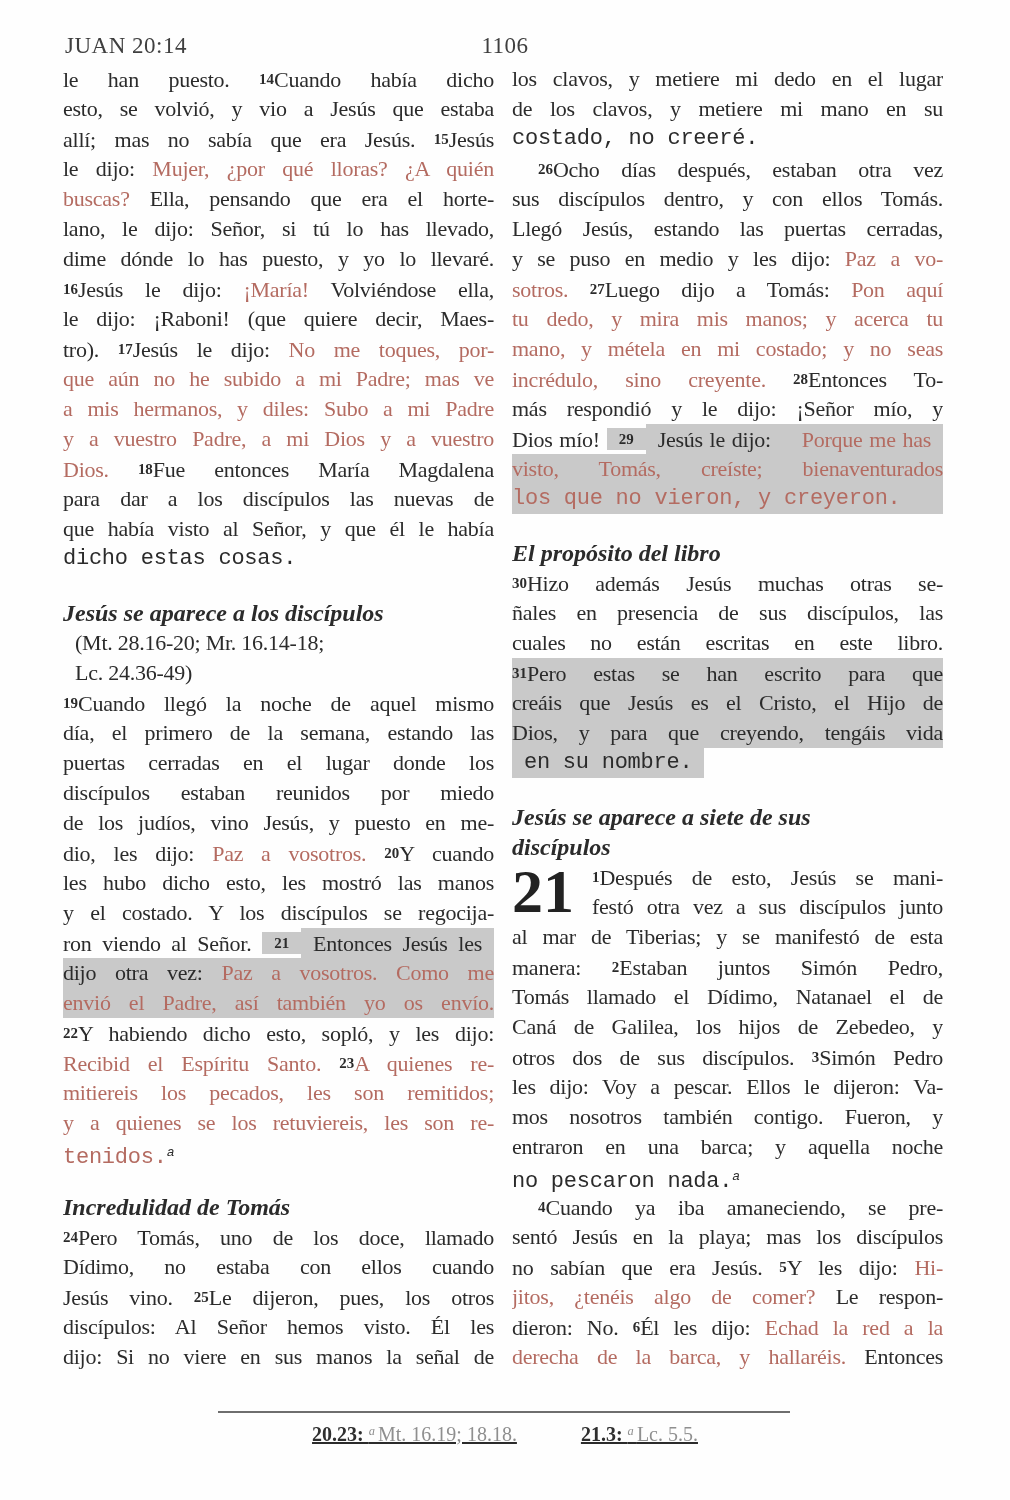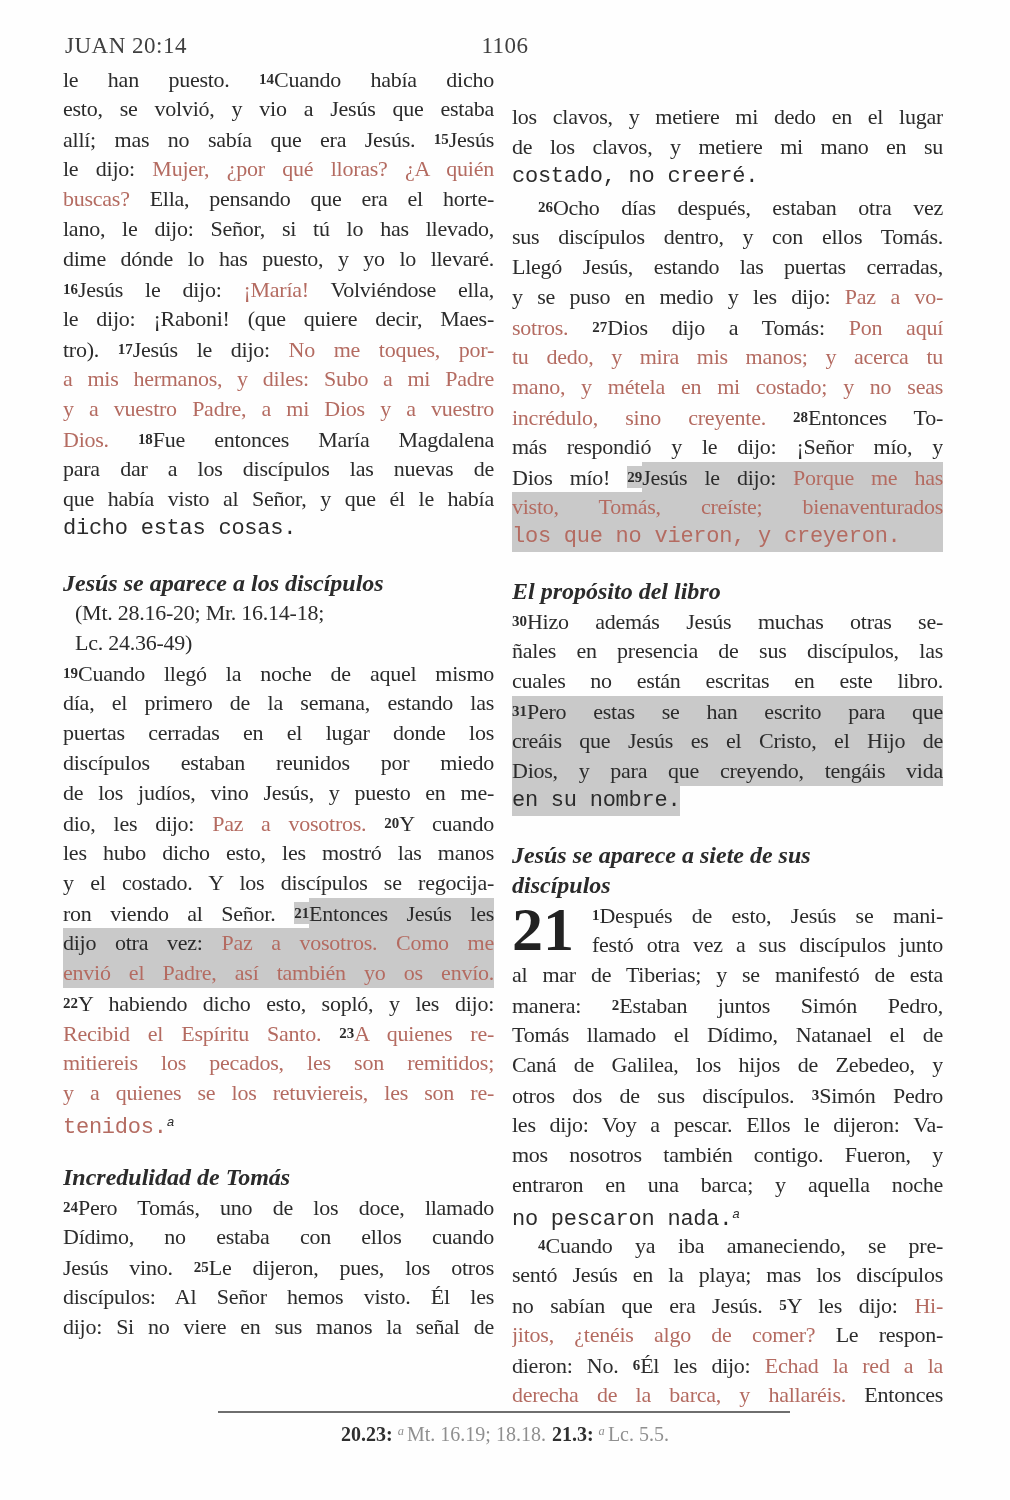--- a/index.html
+++ b/index.html
@@ -14,30 +14,30 @@
     position:absolute;top:33px;height:26px;
     font-size:23px;color:#3f3f3f;letter-spacing:.5px;
   }
   #head-left{left:65px;}
   #head-center{left:0;width:1010px;text-align:center;}
   .col{
     position:absolute;top:64px;width:431px;
     font-size:22px;line-height:30px;letter-spacing:-0.25px;
   }
   #col-left{left:63px;}
-  #col-right{left:512px;margin-top:38px;}
+  #col-right{left:512px;}
   .ln{
     height:30px;overflow:hidden;
     text-align:justify;text-align-last:justify;
     white-space:normal;
   }
   .ln.end{text-align-last:left;font-family:Liberation Mono, monospace;}
   .ln.ind{text-indent:26px;}
   .ln.hl{background:#c9c9c9;}
-  .h{background:#c9c9c9;padding:3px 0;}
+  .h{background:#c9c9c9;padding:3px 12px;}
   .red{color:#b46b61;}
   .vnum{font-weight:bold;font-size:0.68em;vertical-align:0.22em;letter-spacing:0;}
   .fmark{font-style:italic;font-size:0.6em;vertical-align:0.5em;}
   .gap{width:100%;}
   .hd{
     height:30px;overflow:hidden;
     font-weight:bold;font-style:italic;
     font-size:24px;letter-spacing:0;
     text-align:left;text-align-last:left;
   }
@@ -48,21 +48,21 @@
     letter-spacing:0;color:#222;
   }
   #foot-rule{
     position:absolute;top:1411px;left:218px;width:572px;height:2px;
     background:#6e6e6e;
   }
   #footer{
     position:absolute;top:1418px;left:0;width:1010px;
     text-align:center;font-size:20px;line-height:26px;
   }
-  .fref{margin:0 3px;}
+  .fref{margin:0 32px;text-decoration:underline;}
   .fref .fv{font-weight:bold;color:#2f2f2f;}
   .fref .ftext{color:#8f8f8f;}
   .fref .fm2{font-style:italic;font-size:0.62em;vertical-align:0.45em;color:#8f8f8f;}
 </style>
 </head>
 <body>
 
 <div class="runhead" id="head-left">JUAN 20:14</div>
 <div class="runhead" id="head-center">1106</div>
 
@@ -70,20 +70,21 @@
     <div class="ln"><span>le han puesto. </span><span class="vnum">14</span><span>Cuando había dicho</span></div>
     <div class="ln"><span>esto, se volvió, y vio a Jesús que estaba</span></div>
     <div class="ln"><span>allí; mas no sabía que era Jesús. </span><span class="vnum">15</span><span>Jesús</span></div>
     <div class="ln"><span>le dijo: </span><span class="red">Mujer, ¿por qué lloras? ¿A quién</span></div>
     <div class="ln"><span class="red">buscas?</span><span> Ella, pensando que era el horte-</span></div>
     <div class="ln"><span>lano, le dijo: Señor, si tú lo has llevado,</span></div>
     <div class="ln"><span>dime dónde lo has puesto, y yo lo llevaré.</span></div>
     <div class="ln"><span class="vnum">16</span><span>Jesús le dijo: </span><span class="red">¡María!</span><span> Volviéndose ella,</span></div>
     <div class="ln"><span>le dijo: ¡Raboni! (que quiere decir, Maes-</span></div>
     <div class="ln"><span>tro). </span><span class="vnum">17</span><span>Jesús le dijo: </span><span class="red">No me toques, por-</span></div>
+    <div class="ln"><span class="red">que aún no he subido a mi Padre; mas ve</span></div>
     <div class="ln"><span class="red">a mis hermanos, y diles: Subo a mi Padre</span></div>
     <div class="ln"><span class="red">y a vuestro Padre, a mi Dios y a vuestro</span></div>
     <div class="ln"><span class="red">Dios. </span><span class="vnum">18</span><span>Fue entonces María Magdalena</span></div>
     <div class="ln"><span>para dar a los discípulos las nuevas de</span></div>
     <div class="ln"><span>que había visto al Señor, y que él le había</span></div>
     <div class="ln end"><span>dicho estas cosas.</span></div>
     <div class="gap" style="height: 24px;"></div>
     <div class="hd">Jesús se aparece a los discípulos</div>
     <div class="ref">(Mt. 28.16-20; Mr. 16.14-18;</div>
     <div class="ref">Lc. 24.36-49)</div>
@@ -112,21 +113,21 @@
     <div class="ln"><span>dijo: Si no viere en sus manos la señal de</span></div>
   </div>
 <div class="col" id="col-right">
     <div class="ln"><span>los clavos, y metiere mi dedo en el lugar</span></div>
     <div class="ln"><span>de los clavos, y metiere mi mano en su</span></div>
     <div class="ln end"><span>costado, no creeré.</span></div>
     <div class="ln ind"><span class="vnum">26</span><span>Ocho días después, estaban otra vez</span></div>
     <div class="ln"><span>sus discípulos dentro, y con ellos Tomás.</span></div>
     <div class="ln"><span>Llegó Jesús, estando las puertas cerradas,</span></div>
     <div class="ln"><span>y se puso en medio y les dijo: </span><span class="red">Paz a vo-</span></div>
-    <div class="ln"><span class="red">sotros. </span><span class="vnum">27</span><span>Dios dijo a Tomás: </span><span class="red">Pon aquí</span></div>
+    <div class="ln"><span class="red">sotros. </span><span class="vnum">27</span><span>Luego dijo a Tomás: </span><span class="red">Pon aquí</span></div>
     <div class="ln"><span class="red">tu dedo, y mira mis manos; y acerca tu</span></div>
     <div class="ln"><span class="red">mano, y métela en mi costado; y no seas</span></div>
     <div class="ln"><span class="red">incrédulo, sino creyente. </span><span class="vnum">28</span><span>Entonces To-</span></div>
     <div class="ln"><span>más respondió y le dijo: ¡Señor mío, y</span></div>
     <div class="ln"><span>Dios mío! </span><span class="vnum h">29</span><span class="h">Jesús le dijo: </span><span class="red h">Porque me has</span></div>
     <div class="ln hl"><span class="red">visto, Tomás, creíste; bienaventurados</span></div>
     <div class="ln end hl"><span class="red">los que no vieron, y creyeron.</span></div>
     <div class="gap" style="height: 24px;"></div>
     <div class="hd">El propósito del libro</div>
     <div class="ln"><span class="vnum">30</span><span>Hizo además Jesús muchas otras se-</span></div>

